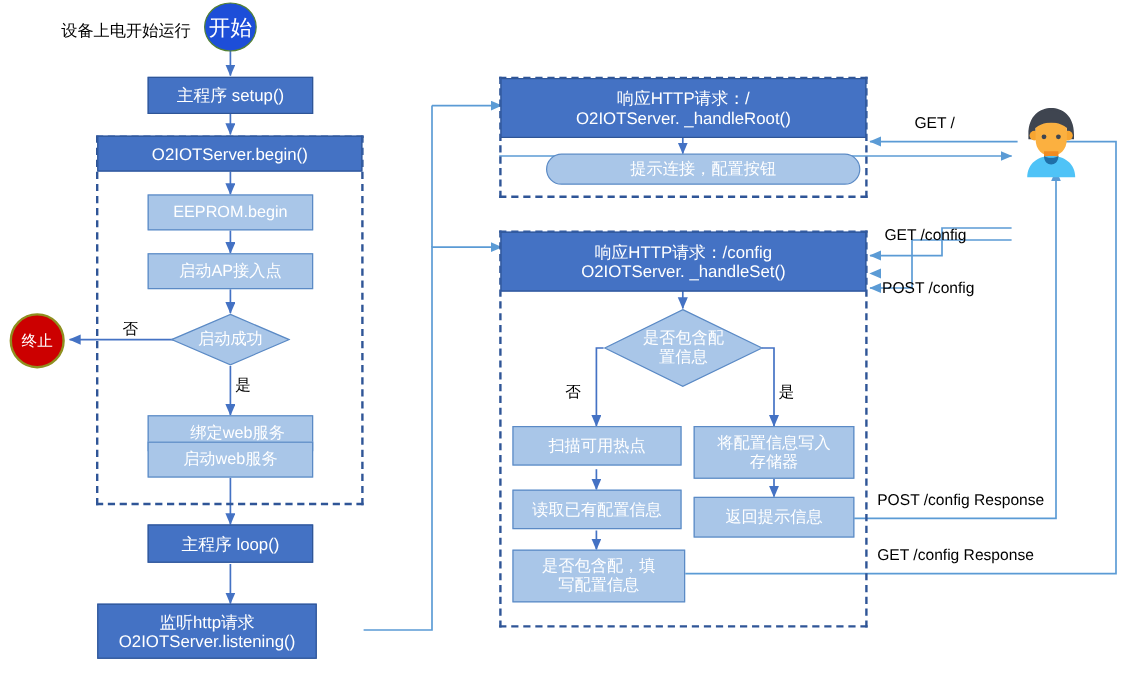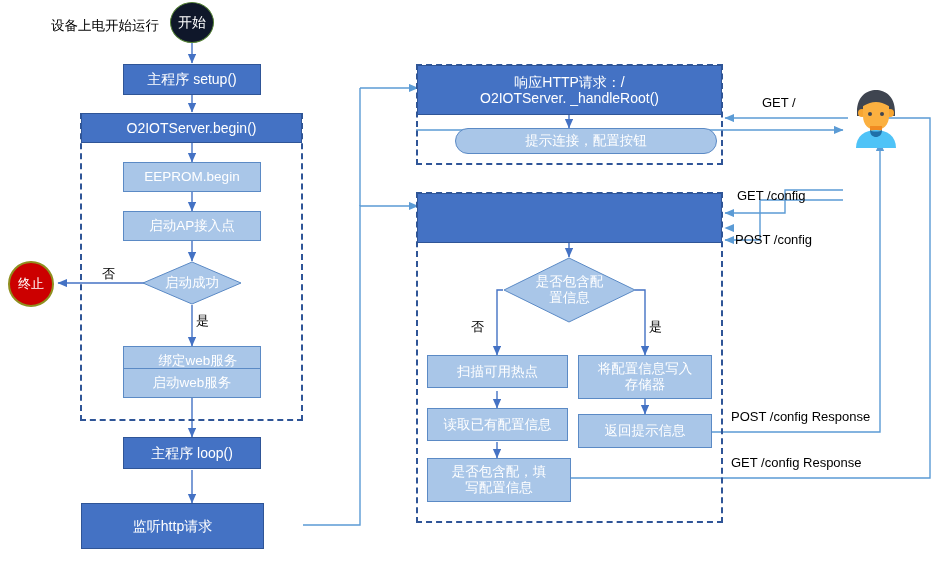--- a/index.html
+++ b/index.html
@@ -14,21 +14,21 @@
   .box-light{background:#a9c6e8;border:1px solid #5b8ac5;color:#ffffff;font-size:13.5px;}
   
   .diamond-wrap{position:absolute;}
   .diamond-wrap svg{display:block;}
   .diamond-label{position:absolute;left:0;top:0;width:100%;height:100%;
       display:flex;align-items:center;justify-content:center;color:#ffffff;
       font-size:13.5px;text-align:right;line-height:1.15;}
   
   .circle{position:absolute;border-radius:50%;display:flex;align-items:center;
           justify-content:center;box-sizing:border-box;}
-  .circle-start{background:#0f172a;border:1px solid #548235;color:#ffffff;font-size:14px;}
+  .circle-start{background:#1d4ed8;border:1px solid #548235;color:#ffffff;font-size:18px;}
   .circle-end{background:#cc0000;border:2px solid #8f8f1f;color:#ffffff;font-size:13px;}
   
   .txt{position:absolute;color:#000000;font-size:13px;white-space:nowrap;}
   .txt-sm{position:absolute;color:#000000;font-size:13px;white-space:nowrap;}
   .container-dash{position:absolute;box-sizing:border-box;border:2px dashed #2f5597;}
   .avatar{position:absolute;}
 </style>
 </head>
 <body>
 
@@ -124,34 +124,37 @@
 <div class="circle circle-end" style="left:8px;top:261px;width:46px;height:46px;">终止</div>
 
 <div class="node box-light" style="left:123px;top:346px;width:138px;height:30px;padding-left:12px;">绑定web服务</div>
 
 <div class="node box-light" style="left:123px;top:368px;width:138px;height:30px;">启动web服务</div>
 
 <div class="node box-dark" style="left:123px;top:437px;width:138px;height:32px;">主程序 loop()</div>
 
 <div class="node box-dark" style="left:81px;top:503px;width:183px;height:46px;flex-direction:column;">
   <span>监听http请求</span>
+  <span>O2IOTServer.listening()</span>
 </div>
 
 <div class="container-dash" style="left:416px;top:64px;width:307px;height:101px;"></div>
 
 <div class="node box-dark" style="left:417px;top:65px;width:305px;height:50px;flex-direction:column;">
   <span>响应HTTP请求：/</span>
   <span>O2IOTServer. _handleRoot()</span>
 </div>
 
 <div class="node box-light" style="left:455px;top:128px;width:262px;height:26px;border-radius:13px;">提示连接，配置按钮</div>
 
 <div class="container-dash" style="left:416px;top:192px;width:307px;height:331px;"></div>
 
 <div class="node box-dark" style="left:417px;top:193px;width:305px;height:50px;flex-direction:column;">
+  <span>响应HTTP请求：/config</span>
+  <span>O2IOTServer. _handleSet()</span>
 </div>
 
 <div class="diamond-wrap" style="left:503px;top:257px;width:133px;height:66px;">
   <svg width="133" height="66" viewBox="0 0 133 66" xmlns="http://www.w3.org/2000/svg">
     <polygon points="66,1 132,33 66,65 1,33" fill="#a9c6e8" stroke="#5b8ac5" stroke-width="1"></polygon>
   </svg>
   <div class="diamond-label" style="flex-direction:column;">
     <span>是否包含配</span>
     <span>置信息</span>
   </div>

